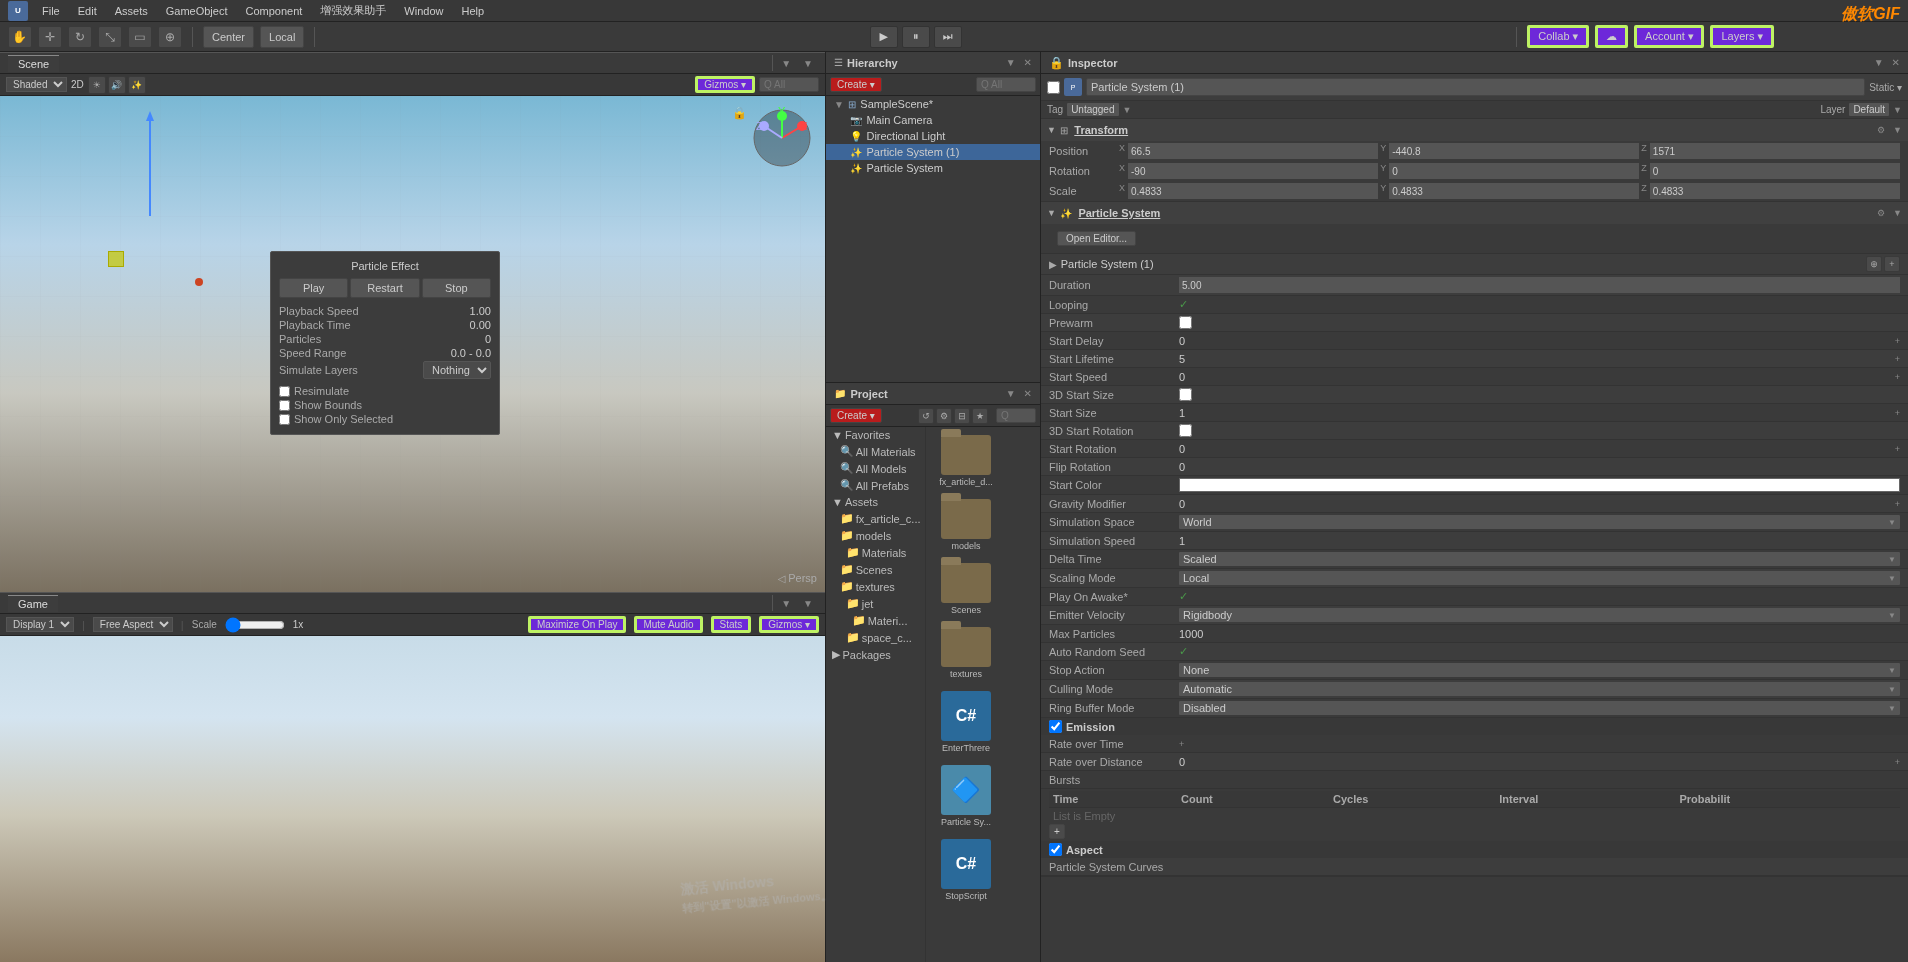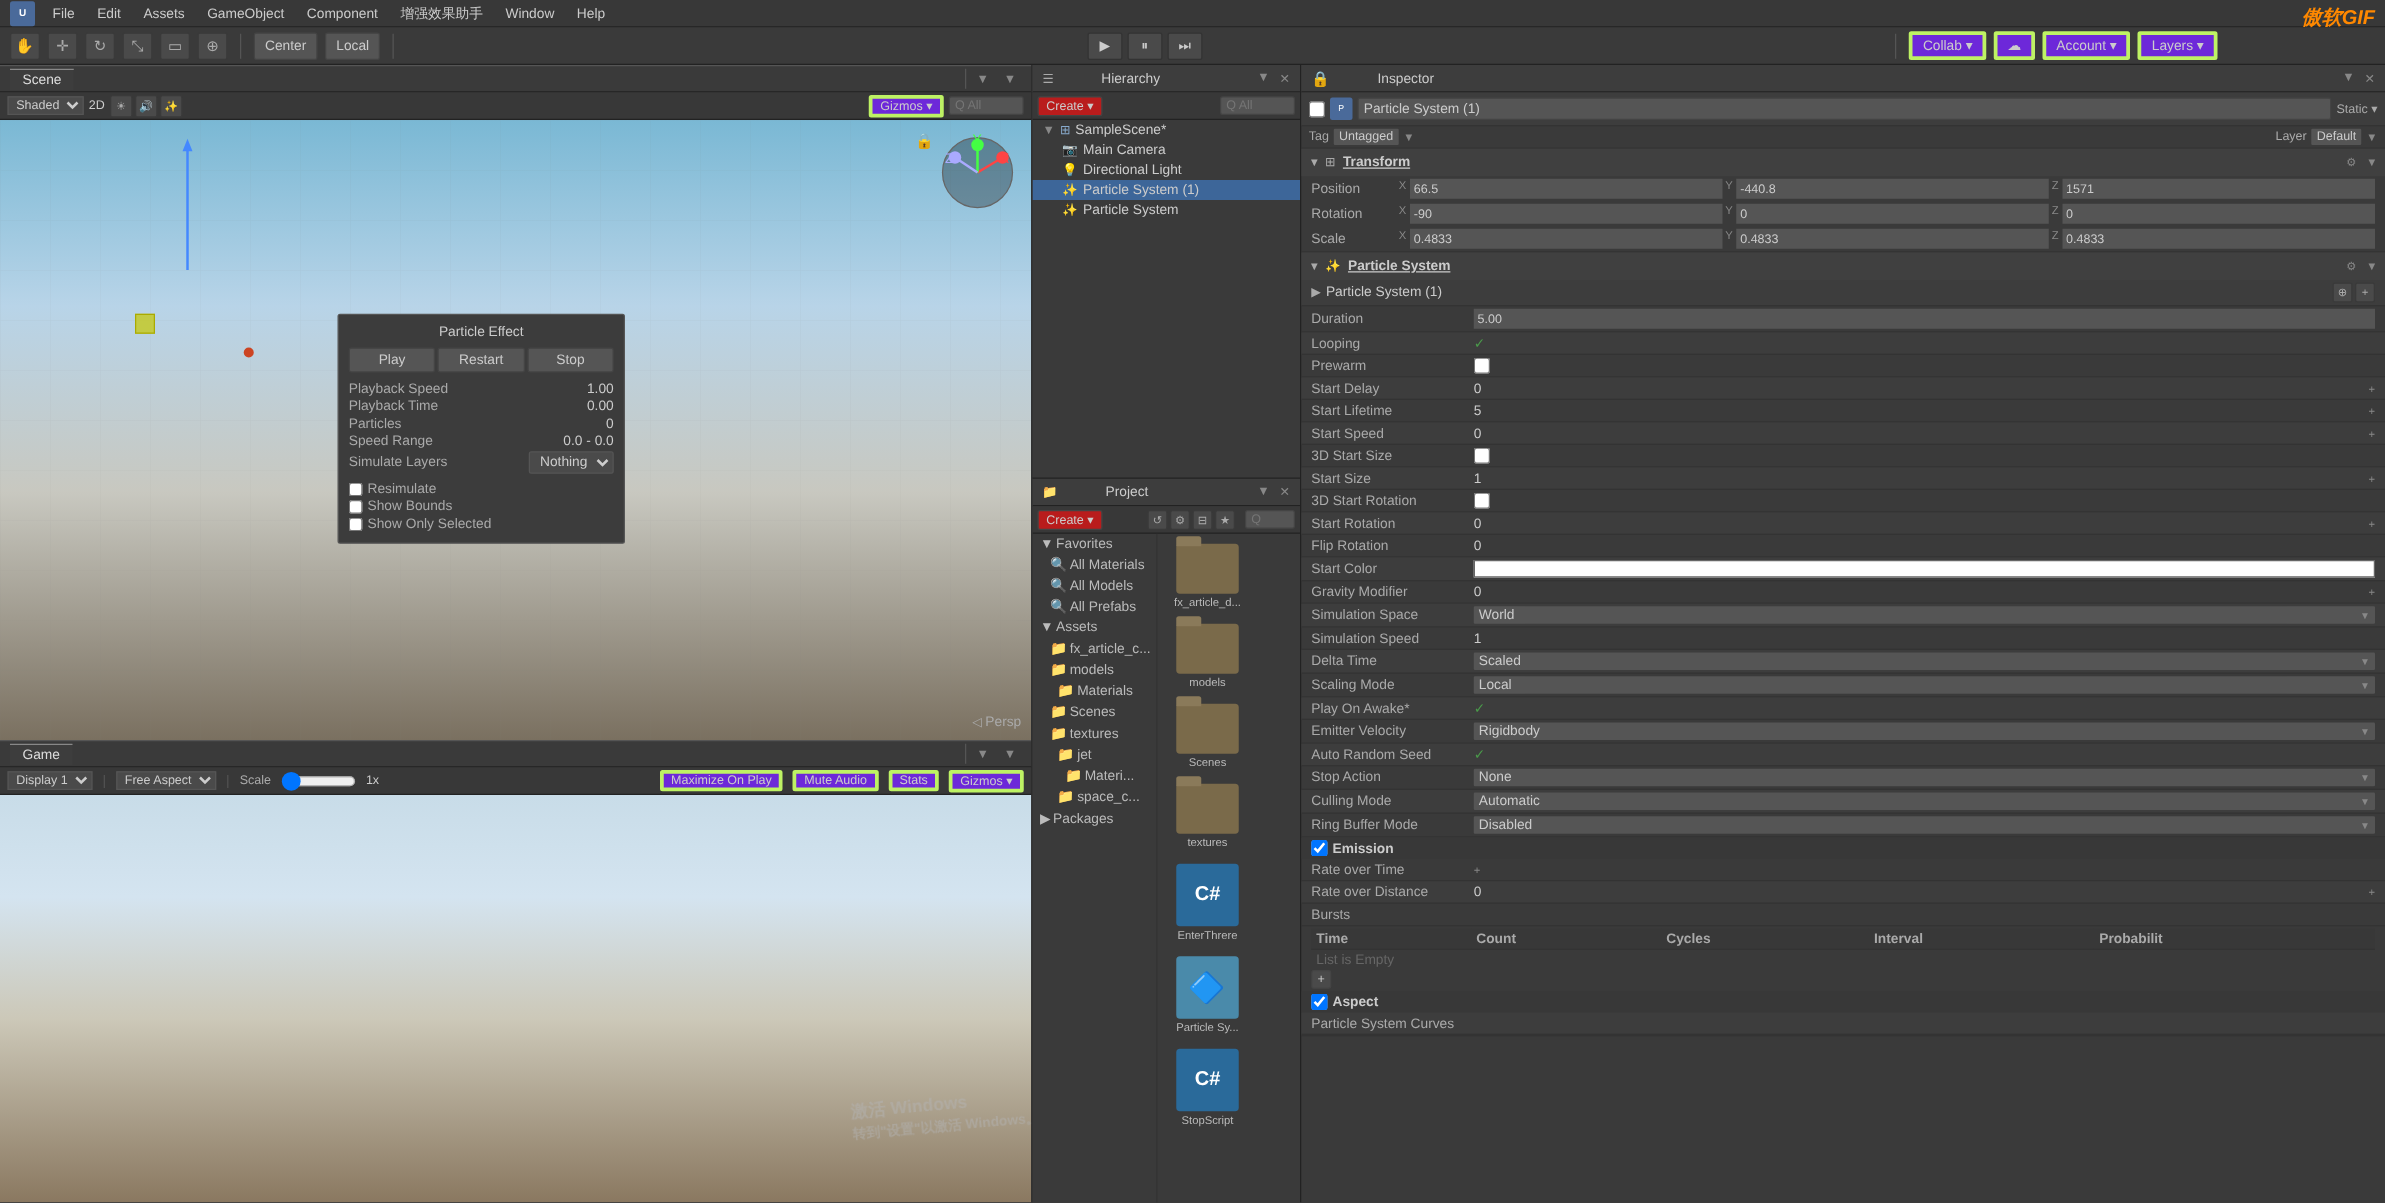--- a/index.html
+++ b/index.html
@@ -98,21 +98,21 @@
     
     #mid-panel { flex: 0 0 215px; display: flex; flex-direction: column; border-left: 1px solid #222; }
     #hierarchy { flex: 1; background: #3a3a3a; overflow: hidden; }
     #project { height: 580px; background: #3a3a3a; border-top: 1px solid #222; overflow: hidden; }
 
     .panel-header {
       height: 22px; background: #3d3d3d; display: flex; align-items: center;
       padding: 0 8px; border-bottom: 1px solid #222; gap: 4px;
     }
     .panel-header-icon { color: #aaa; font-size: 10px; }
-    .panel-title { color: #ccc; font-size: 11px; font-weight: normal; margin-left: 34px; }
+    .panel-title { color: #ccc; font-size: 11px; font-weight: bold; }
     .panel-toolbar {
       height: 22px; background: #383838; display: flex; align-items: center;
       padding: 0 4px; gap: 4px; border-bottom: 1px solid #222;
     }
     .panel-btn { background: #b91c1c; border: 1px solid #444; color: #ccc; padding: 1px 6px; cursor: pointer; border-radius: 2px; font-size: 10px; }
 
     .tree-item { padding: 2px 8px; cursor: pointer; display: flex; align-items: center; gap: 4px; }
     .tree-item.selected { background: #3d6699; }
     .tree-icon { color: #888; font-size: 10px; }
     .tree-label { color: #ccc; font-size: 11px; }
@@ -634,20 +634,23 @@
       <div class="insp-component">
         <div class="insp-comp-header">
           <span class="comp-toggle">▼</span>
           <span style="font-size:10px;color:#aaa;margin-right:2px;">✨</span>
           <span class="comp-name">Particle System</span>
           <div style="flex:1;"></div>
           <span style="font-size:9px;color:#888;">⚙</span>
           <span style="font-size:9px;color:#888;margin-left:4px;">▼</span>
         </div>
 
+        <div style="padding:3px 8px;border-bottom:1px solid #333;">
+          <button class="insp-open-btn">Open Editor...</button>
+        </div>
 
         <div class="particle-sys-header">
           <span style="color:#aaa;font-size:10px;margin-right:4px;">▶</span>
           <span style="color:#ccc;font-size:11px;">Particle System (1)</span>
           <div style="flex:1;"></div>
           <div style="display:flex;gap:2px;">
             <div class="tb-icon-btn" style="width:16px;height:16px;font-size:9px;">⊕</div>
             <div class="tb-icon-btn" style="width:16px;height:16px;font-size:9px;">+</div>
           </div>
         </div>
@@ -738,20 +741,24 @@
         <div class="insp-row">
           <span class="insp-label">Play On Awake*</span>
           <span class="insp-check">✓</span>
         </div>
         <div class="insp-row">
           <span class="insp-label">Emitter Velocity</span>
           <div class="dropdown-val">
             <span>Rigidbody</span>
             <span class="dropdown-arrow">▼</span>
           </div>
+        </div>
+        <div class="insp-row">
+          <span class="insp-label">Max Particles</span>
+          <span class="insp-value">1000</span>
         </div>
         <div class="insp-row">
           <span class="insp-label">Auto Random Seed</span>
           <span class="insp-check">✓</span>
         </div>
         <div class="insp-row">
           <span class="insp-label">Stop Action</span>
           <div class="dropdown-val">
             <span>None</span>
             <span class="dropdown-arrow">▼</span>

